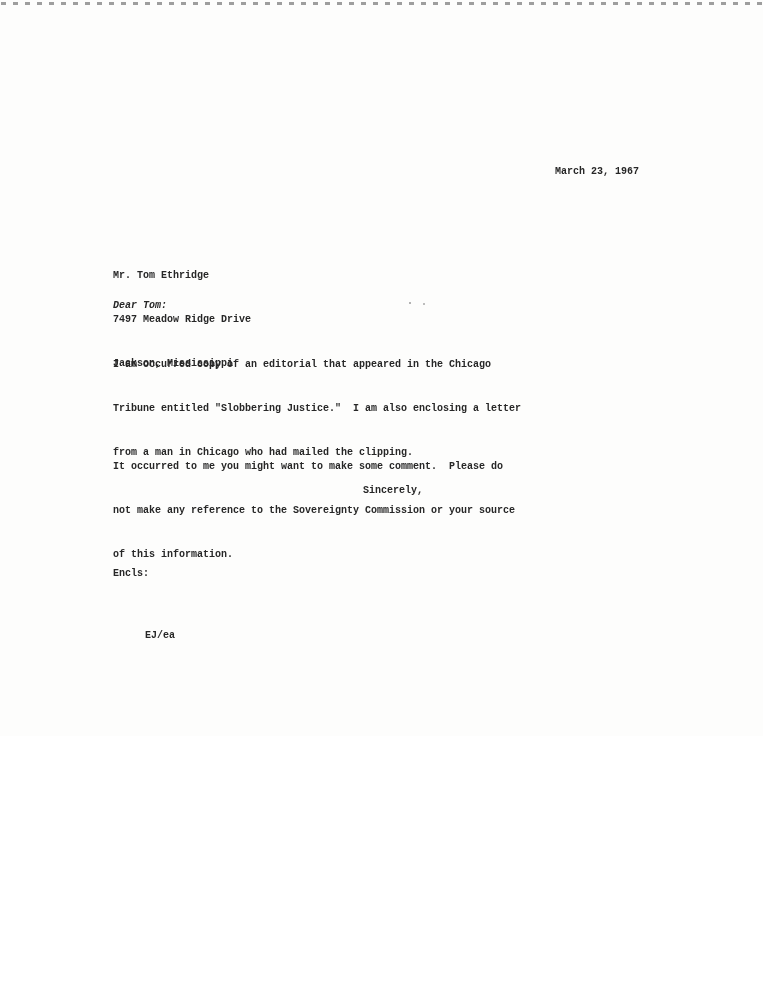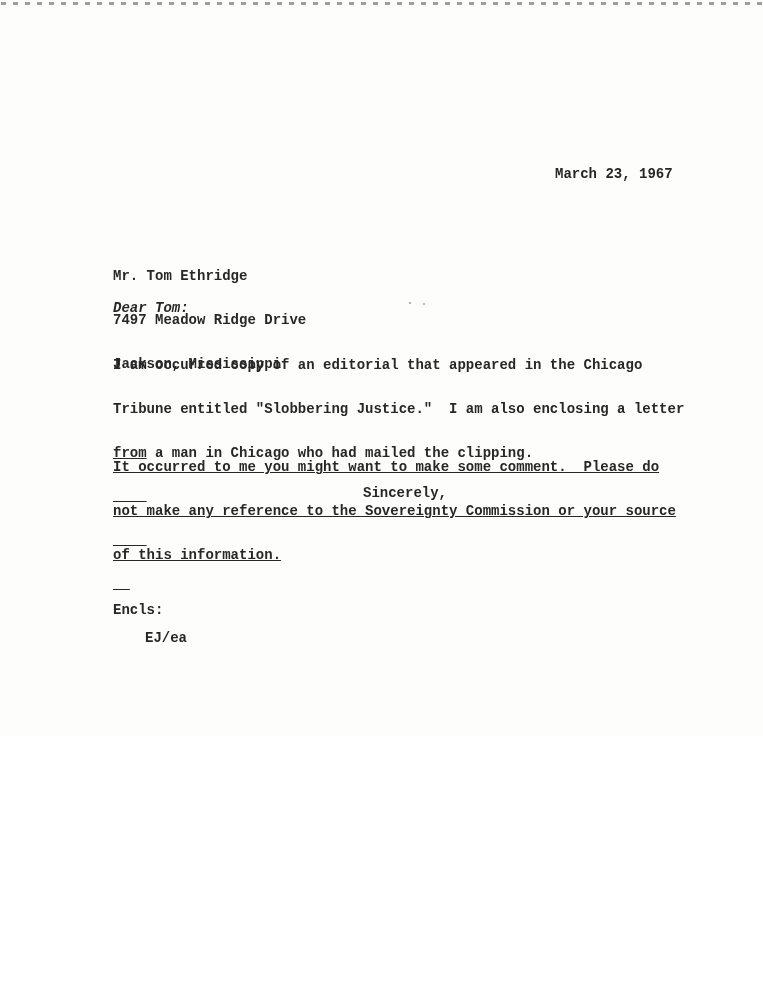--- a/index.html
+++ b/index.html
@@ -7,44 +7,44 @@
     padding: 0;
     background: #ffffff;
   }
   .page {
     position: relative;
     width: 763px;
     height: 736px;
     background: #fdfdfc;
     overflow: hidden;
     font-family: "Liberation Mono", "DejaVu Sans Mono", monospace;
-    font-size: 14px;
+    font-size: 10px;
     font-weight: 700;
     color: #272727;
     -webkit-font-smoothing: antialiased;
   }
   .perforation {
     position: absolute;
     top: 2px;
     left: 1px;
     right: 1px;
     height: 3px;
     background: repeating-linear-gradient(to right, #9e9e9e 0 5px, transparent 5px 12px);
   }
   .abs { position: absolute; white-space: pre; }
   .block { line-height: 14.6px; }
   .date-line      { left: 555px; top: 166px; }
   .recipient      { left: 113px; top: 240px; }
   .salutation     { left: 113px; top: 300px; font-style: italic; }
   .para-1         { left: 113px; top: 329px; }
   .para-2         { left: 113px; top: 386px; }
-  .para-3         { left: 113px; top: 431px; text-decoration: underline; }
+  .para-3         { left: 113px; top: 431px; }
   .closing        { left: 363px; top: 485px; }
   .signature      { left: 363px; top: 555px; }
-  .enclosure      { left: 113px; top: 602px; }
+  .enclosure      { left: 113px; top: 568px; }
   .initials       { left: 113px; top: 630px; padding-left: 32px; }
   .scan-speck {
     position: absolute;
     left: 409px;
     top: 302px;
     width: 2px;
     height: 2px;
     background: #b3b3b3;
     box-shadow: 14px 1px 0 #bdbdbd;
   }

